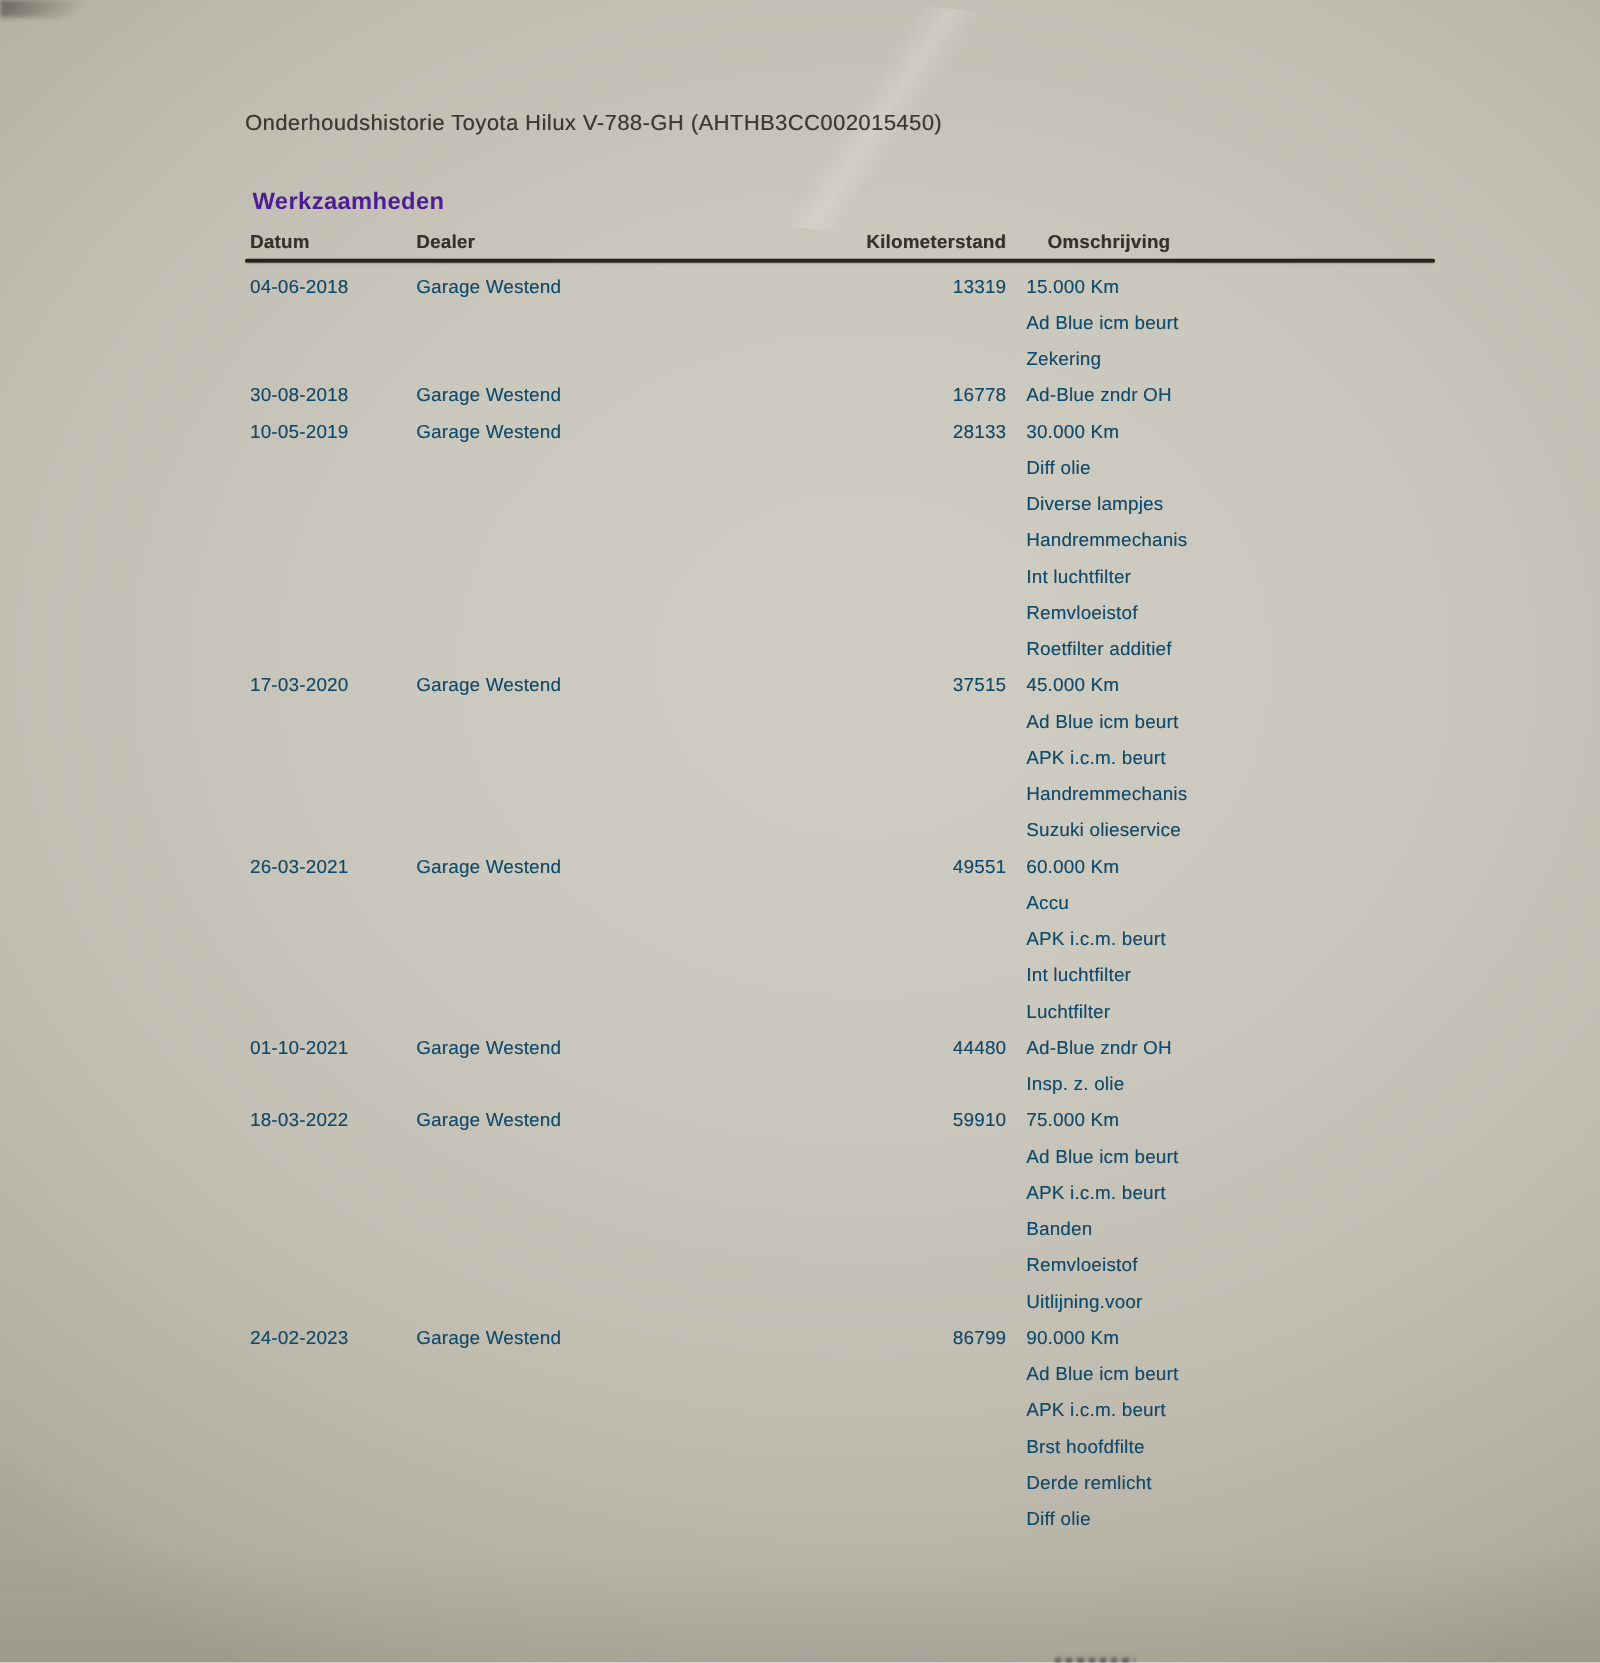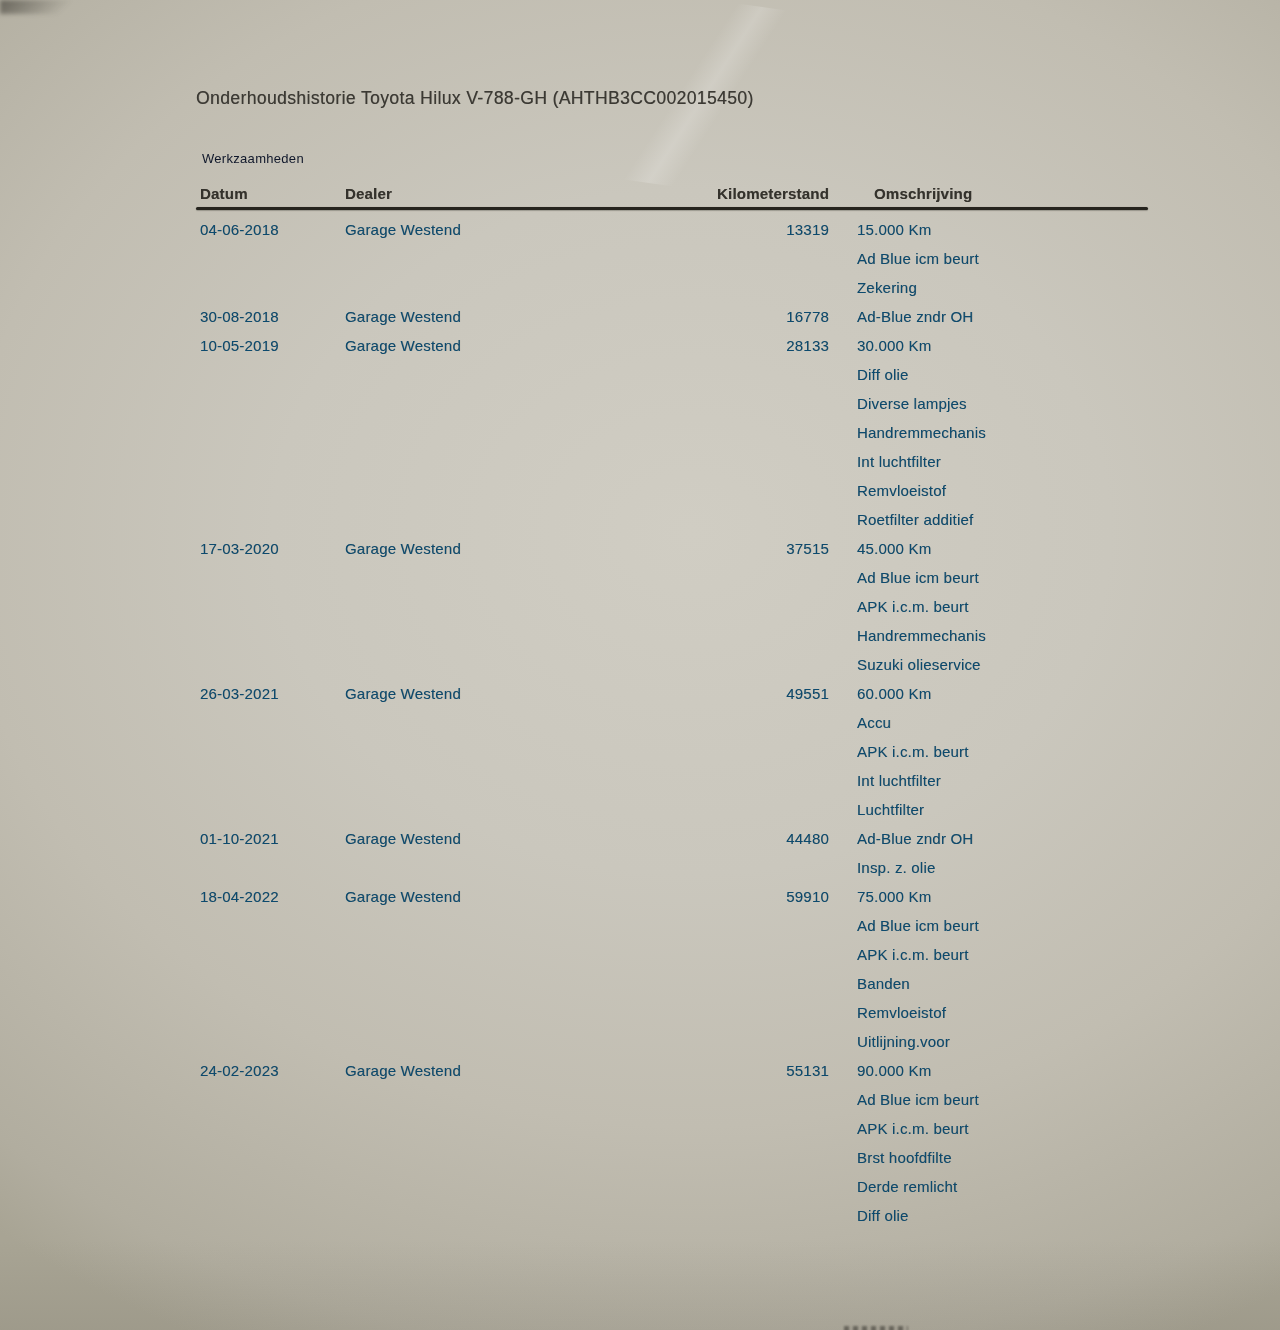--- a/index.html
+++ b/index.html
@@ -52,31 +52,31 @@
     font-weight: 500;
     letter-spacing: 0.4px;
     color: #3b3933;
     text-shadow: 0.4px 0 0.4px rgba(59,57,51,0.55);
     margin: 0;
   }
 
   .section-heading {
     position: absolute;
     left: 202px; top: 147px;
-    font-size: 13px;
-    font-weight: normal;
+    font-size: 19px;
+    font-weight: bold;
     letter-spacing: 0.3px;
-    color: #0f172a;
+    color: #4c1d95;
     margin: 0;
   }
 
   .table-grid {
     display: grid;
     grid-template-columns: 133px 343px 129px auto;
-    column-gap: 12px;
+    column-gap: 0;
   }
 
   .table-header {
     position: absolute;
     left: 200px; top: 181px;
     width: 952px;
     font-size: 15px;
     font-weight: 600;
     letter-spacing: 0.2px;
     color: #34322c;
@@ -209,37 +209,37 @@
     <span class="cell-datum">01-10-2021</span>
     <span class="cell-dealer">Garage Westend</span>
     <span class="cell-km">44480</span>
     <span class="cell-om">
           <div class="om-line">Ad-Blue zndr OH</div>
           <div class="om-line">Insp. z. olie</div>
         </span>
   </div>
 
   <div class="row table-grid">
-    <span class="cell-datum">18-04-2022</span>
+    <span class="cell-datum">18-03-2022</span>
     <span class="cell-dealer">Garage Westend</span>
     <span class="cell-km">59910</span>
     <span class="cell-om">
           <div class="om-line">75.000 Km</div>
           <div class="om-line">Ad Blue icm beurt</div>
           <div class="om-line">APK i.c.m. beurt</div>
           <div class="om-line">Banden</div>
           <div class="om-line">Remvloeistof</div>
           <div class="om-line">Uitlijning.voor</div>
         </span>
   </div>
 
   <div class="row table-grid">
     <span class="cell-datum">24-02-2023</span>
     <span class="cell-dealer">Garage Westend</span>
-    <span class="cell-km">55131</span>
+    <span class="cell-km">86799</span>
     <span class="cell-om">
           <div class="om-line">90.000 Km</div>
           <div class="om-line">Ad Blue icm beurt</div>
           <div class="om-line">APK i.c.m. beurt</div>
           <div class="om-line">Brst hoofdfilte</div>
           <div class="om-line">Derde remlicht</div>
           <div class="om-line">Diff olie</div>
         </span>
   </div>
 </div>

